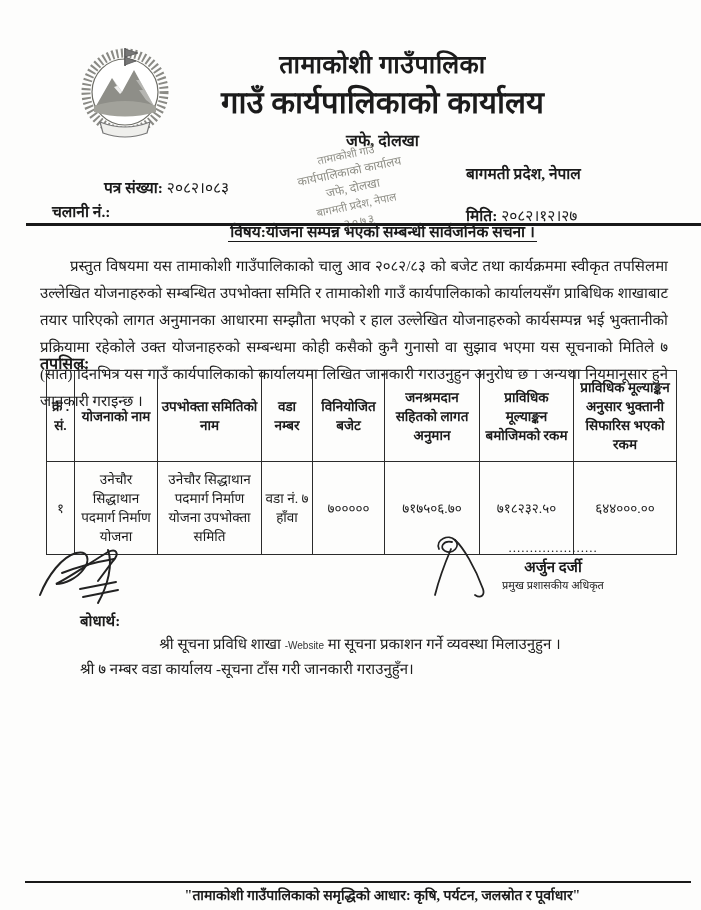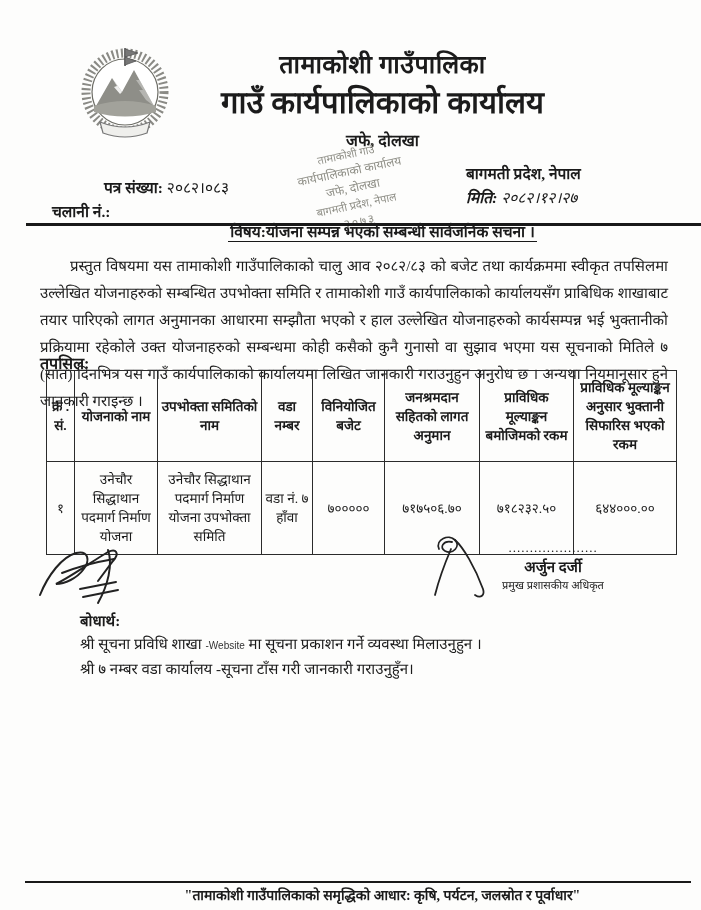--- a/index.html
+++ b/index.html
@@ -102,21 +102,21 @@
 
   <div class="abs meta" style="left:68px;top:176px;margin-left:36px;">
     <span class="lbl">पत्र संख्या:</span>
     <span>२०८२।०८३</span>
   </div>
   <div class="abs meta" style="left:52px;top:200px;">
     <span class="lbl">चलानी नं.:</span>
   </div>
 
   <div class="abs meta" style="left:466px;top:162px;font-weight:bold;">बागमती प्रदेश, नेपाल</div>
-  <div class="abs meta" style="left:466px;top:186px;font-style:italic;">
+  <div class="abs meta" style="left:466px;top:204px;">
     <span class="lbl">मिति:</span>
     <span>२०८२।१२।२७</span>
   </div>
 
   <div class="abs rule" style="left:26px;top:223px;width:675px;height:3px;"></div>
 
   <div class="abs center subject" style="top:220px;text-align:center;">
     <span>विषय:योजना सम्पन्न भएको सम्बन्धी सार्वजनिक सचना ।</span>
   </div>
 
@@ -182,21 +182,21 @@
       </g>
     </svg>
   </div>
   <div class="abs sig-block" style="left:458px;top:542px;">
     <div class="dots">.....................</div>
     <div class="nm">अर्जुन दर्जी</div>
     <div class="ttl">प्रमुख प्रशासकीय अधिकृत</div>
   </div>
 
   <div class="abs cc-lbl" style="left:80px;top:610px;">बोधार्थ:</div>
-  <div class="abs cc-item" style="left:80px;top:633px;width:560px;">
+  <div class="abs cc-item" style="left:80px;top:633px;width:560px;text-align:center;">
     <span>श्री सूचना प्रविधि शाखा </span><span class="web">-Website</span><span> मा सूचना प्रकाशन गर्ने व्यवस्था मिलाउनुहुन  ।</span>
   </div>
   <div class="abs cc-item" style="left:80px;top:658px;width:560px;">श्री ७ नम्बर वडा कार्यालय -सूचना टाँस गरी जानकारी गराउनुहुँन।</div>
 
   <div class="abs rule" style="left:25px;top:881px;width:666px;height:2px;"></div>
   <div class="abs center footer-text" style="top:885px;">"तामाकोशी गाउँपालिकाको समृद्धिको आधार: कृषि, पर्यटन, जलस्रोत र पूर्वाधार"</div>
 
 </div>
 
 </body></html>

